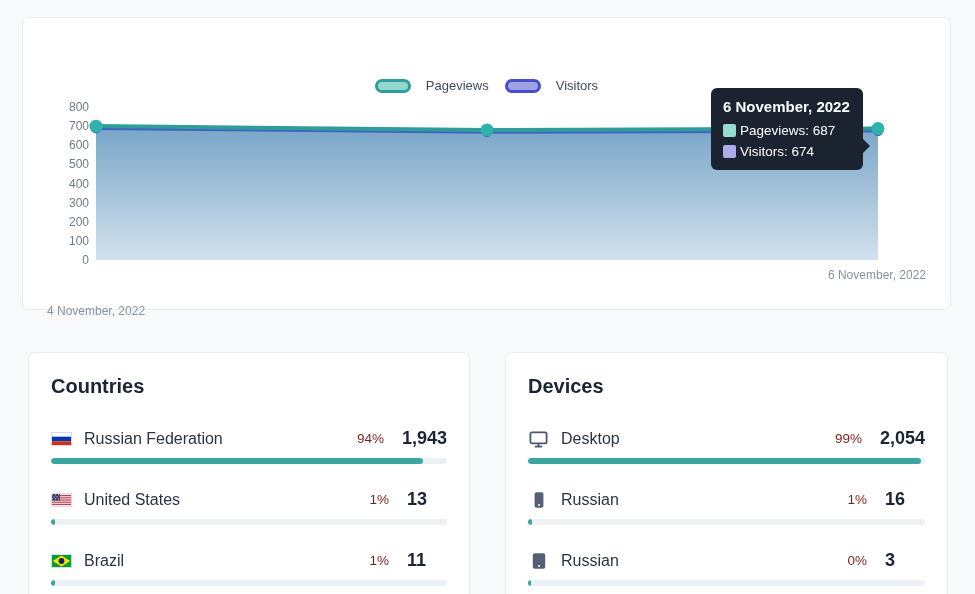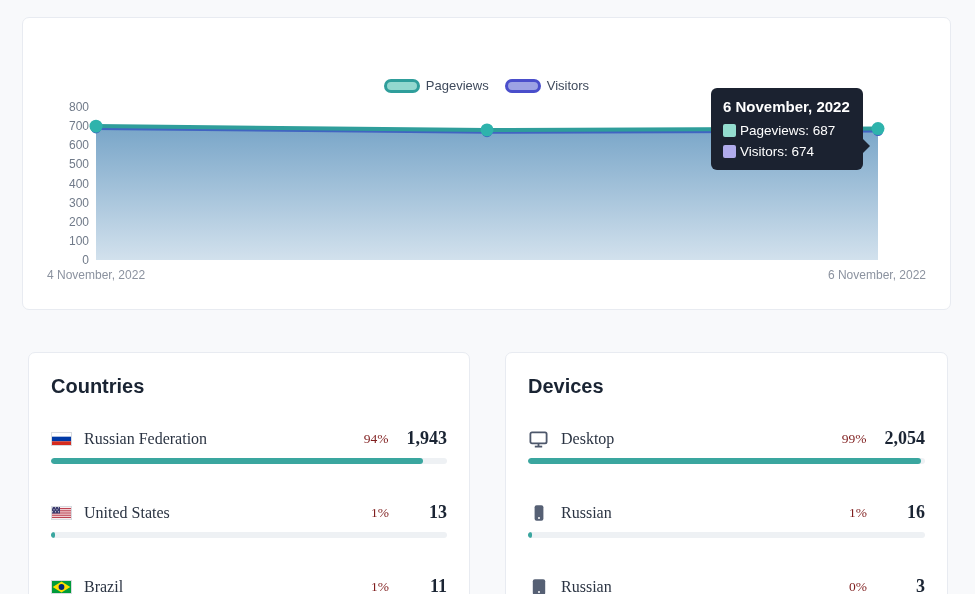--- a/index.html
+++ b/index.html
@@ -9,48 +9,48 @@
     font-family:"Liberation Sans", sans-serif;
     color:#1a2433;
   }
   .card{
     position:absolute;background:#ffffff;border:1px solid #e8ebf1;border-radius:7px;
     box-sizing:border-box;
   }
   .chart-card{left:22px;top:17px;width:929px;height:293px;}
   .chart-svg{position:absolute;left:0;top:0;width:929px;height:291px;font-family:"Liberation Sans",sans-serif;}
   .legend{position:absolute;left:0;top:60px;width:100%;display:flex;justify-content:center;gap:16px;align-items:center;}
-  .legend-item{display:flex;align-items:center;gap:6px;cursor:pointer;}
+  .legend-item{display:flex;align-items:center;gap:15px;cursor:pointer;}
   .legend-swatch{width:30px;height:8px;border:3px solid #2f9e9b;border-radius:7px;background:#93d8cf;display:inline-block;}
   .legend-label{font-size:13px;color:#3f4a5c;}
   .x-label{position:absolute;top:250px;font-size:12px;color:#8b929f;}
-  .x-label.start{left:24px;}
+  .x-label.start{left:24px;margin-top:36px;}
   .x-label.end{right:24px;text-align:right;}
   .tooltip{
     position:absolute;left:688px;top:70px;width:152px;box-sizing:border-box;
     background:#1b2230;border-radius:6px;padding:10px 12px 11px;color:#fff;z-index:5;
   }
   .tooltip:after{
     content:"";position:absolute;right:-7px;top:50px;
     border-top:8px solid transparent;border-bottom:8px solid transparent;border-left:8px solid #1b2230;
   }
   .tt-title{font-size:15px;font-weight:bold;margin-bottom:8px;white-space:nowrap;}
   .tt-row{display:flex;align-items:center;gap:4px;font-size:13.5px;margin-top:6px;white-space:nowrap;}
   .tt-swatch{width:13px;height:13px;border-radius:2px;background:#93dccf;display:inline-block;flex:none;}
 
   .countries-card{left:28px;top:352px;width:442px;height:300px;padding:22px 22px;}
   .devices-card{left:505px;top:352px;width:443px;height:300px;padding:22px 22px;}
   .card-title{font-size:20px;font-weight:bold;color:#1a2433;margin:0 0 30px 0;}
-  .stat-row{margin-bottom:38px;cursor:pointer;font-family:Liberation Serif, serif;}
+  .stat-row{margin-bottom:25px;cursor:pointer;}
   .stat-head{display:flex;align-items:center;}
   .stat-icon{width:21px;height:16px;margin-right:12px;display:inline-flex;align-items:center;justify-content:center;flex:none;}
   .stat-icon svg{display:block;}
   .stat-label{font-size:16px;color:#2b3443;}
   .stat-pct{margin-left:auto;font-size:13.5px;color:#7f1d1d;}
-  .stat-value{font-size:18px;font-weight:bold;color:#1a2433;margin-left:18px;min-width:40px;text-align:right;}
+  .stat-value{font-size:18px;font-weight:bold;color:#1a2433;margin-left:18px;min-width:40px;text-align:left;}
   .stat-bar{margin-top:9px;height:6px;border-radius:3px;background:#eef1f4;overflow:hidden;}
   .stat-bar-fill{height:100%;border-radius:3px;background:#3aa69f;min-width:3px;}
 </style>
 </head>
 <body>
 
 <div id="app">
 
   <div class="card chart-card">
     <svg class="chart-svg" id="chart-svg" viewBox="0 0 929 291">

